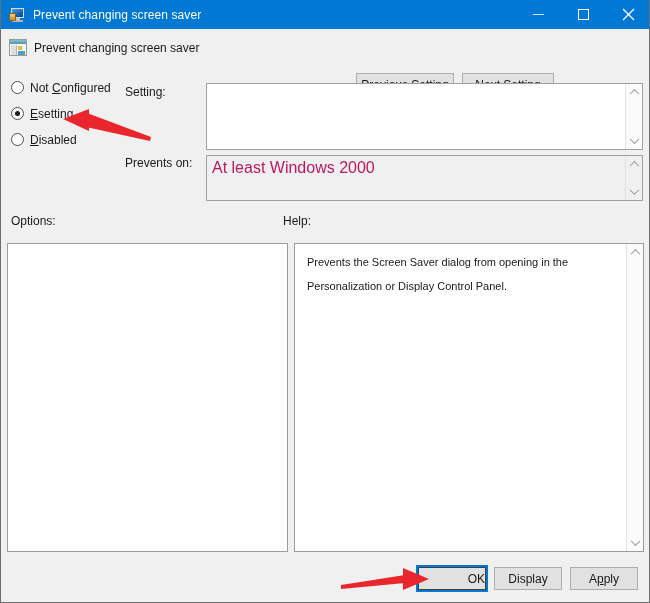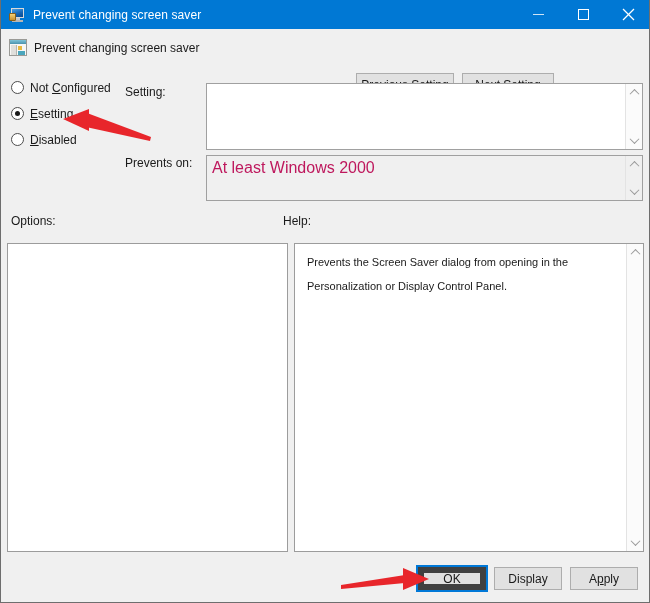--- a/index.html
+++ b/index.html
@@ -143,23 +143,24 @@
     font-size: 12px;
     color: #1a1a1a;
     display: flex;
     align-items: center;
     justify-content: center;
     cursor: default;
     padding: 0;
   }
   .btn .u { text-decoration: underline; }
   .btn.focus {
-    border: 6px solid #404040;
+    border: 1px solid #404040;
     outline: 2px solid #0078d7;
     outline-offset: 0px;
+    justify-content: flex-end;
   }
 
   #btn-prev {
     position: absolute; left: 355px; top: 44px;
     width: 98px; height: 23px;
   }
   #btn-next {
     position: absolute; left: 461px; top: 44px;
     width: 92px; height: 23px;
   }

